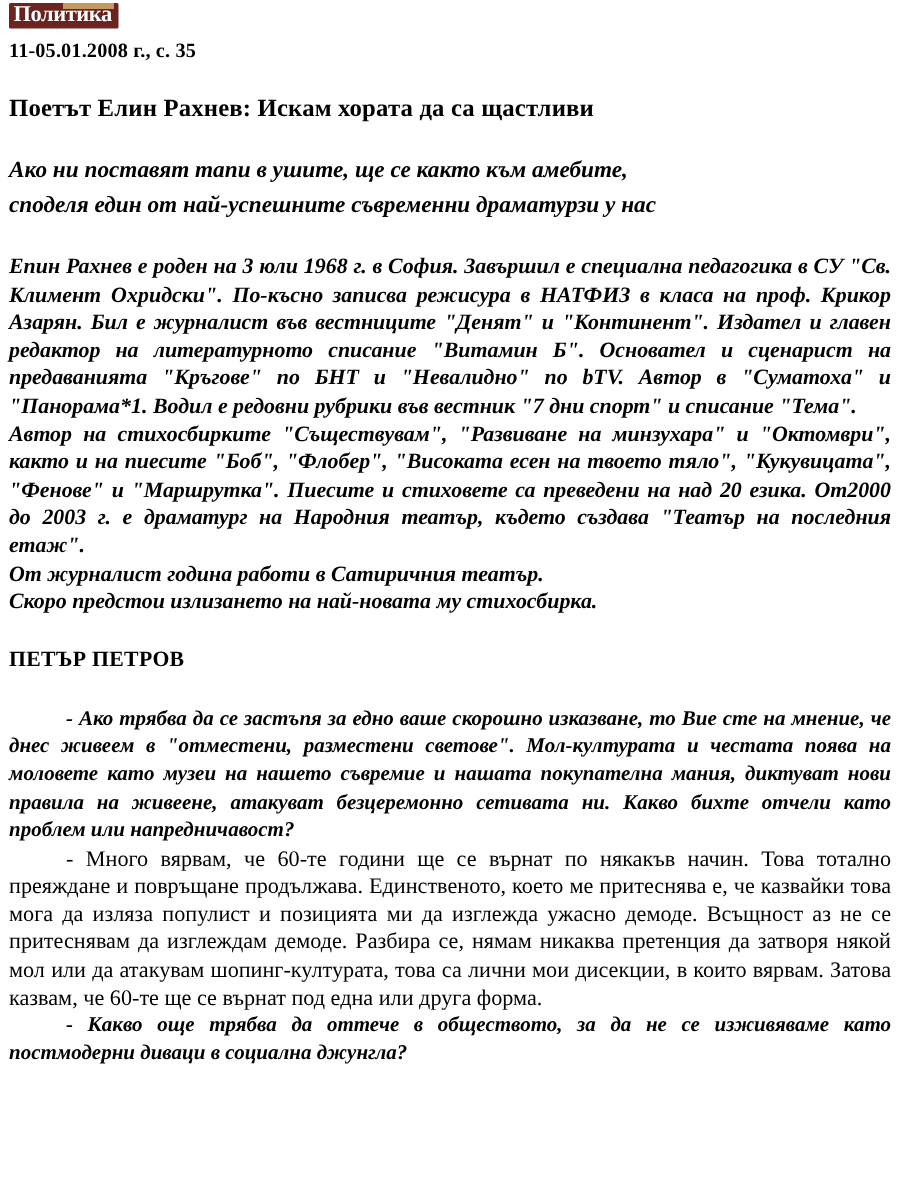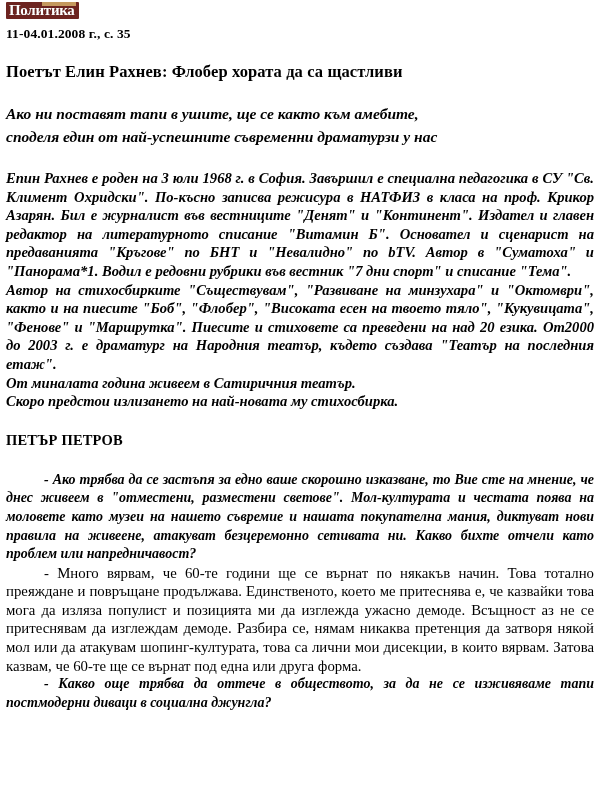--- a/index.html
+++ b/index.html
@@ -140,37 +140,37 @@
 
 <div class="page">
 
   <div class="masthead-row">
     <div class="logo" style="background: rgb(109, 36, 32);">
       <span class="logo-strip" style="background: rgb(201, 160, 99);"></span>
       <span class="logo-text" style="color: rgb(255, 255, 255);">Политика</span>
     </div>
   </div>
 
-  <div class="dateline">11-04.01.2008 г., с. 35</div>
+  <div class="dateline">11-05.01.2008 г., с. 35</div>
 
-  <div class="headline">Поетът Елин Рахнев: Флобер хората да са щастливи</div>
+  <div class="headline">Поетът Елин Рахнев: Искам хората да са щастливи</div>
 
   <div class="deck">
     <span>Ако ни поставят тапи в ушите, ще се както към амебите,</span>
     <span>споделя един от най-успешните съвременни драматурзи у нас</span>
   </div>
 
   <div class="bio">
     <p>Епин Рахнев е роден на 3 юли 1968 г. в София. Завършил е специална педагогика в СУ "Св. Климент Охридски". По-късно записва режисура в НАТФИЗ в класа на проф. Крикор Азарян. Бил е журналист във вестниците "Денят" и "Континент". Издател и главен редактор на литературното списание "Витамин Б". Основател и сценарист на предаванията "Кръгове" по БНТ и "Невалидно" по bTV. Автор в "Суматоха" и "Панорама*1. Водил е редовни рубрики във вестник "7 дни спорт" и списание "Тема".</p>
     <p>Автор на стихосбирките "Съществувам", "Развиване на минзухара" и "Октомври", както и на пиесите "Боб", "Флобер", "Високата есен на твоето тяло", "Кукувицата", "Фенове" и "Маршрутка". Пиесите и стиховете са преведени на над 20 езика. От2000 до 2003 г. е драматург на Народния театър, където създава "Театър на последния етаж".</p>
-    <p>От миналата година живеем в Сатиричния театър.</p>
+    <p>От журналист година работи в Сатиричния театър.</p>
     <p>Скоро предстои излизането на най-новата му стихосбирка.</p>
   </div>
 
   <div class="byline">ПЕТЪР ПЕТРОВ</div>
 
   <div class="qa">
     <p class="question">- Ако трябва да се застъпя за едно ваше скорошно изказване, то Вие сте на мнение, че днес живеем в "отместени, разместени светове". Мол-културата и честата поява на моловете като музеи на нашето съвремие и нашата покупателна мания, диктуват нови правила на живеене, атакуват безцеремонно сетивата ни. Какво бихте отчели като проблем или напредничавост?</p>
     <p class="answer">- Много вярвам, че 60-те години ще се върнат по някакъв начин. Това тотално преяждане и повръщане продължава. Единственото, което ме притеснява е, че казвайки това мога да изляза популист и позицията ми да изглежда ужасно демоде. Всъщност аз не се притеснявам да изглеждам демоде. Разбира се, нямам никаква претенция да затворя някой мол или да атакувам шопинг-културата, това са лични мои дисекции, в които вярвам. Затова казвам, че 60-те ще се върнат под една или друга форма.</p>
-    <p class="question">- Какво още трябва да оттече в обществото, за да не се изживяваме тапи постмодерни диваци в социална джунгла?</p>
+    <p class="question">- Какво още трябва да оттече в обществото, за да не се изживяваме като постмодерни диваци в социална джунгла?</p>
   </div>
 
 </div>
 
 </body></html>

